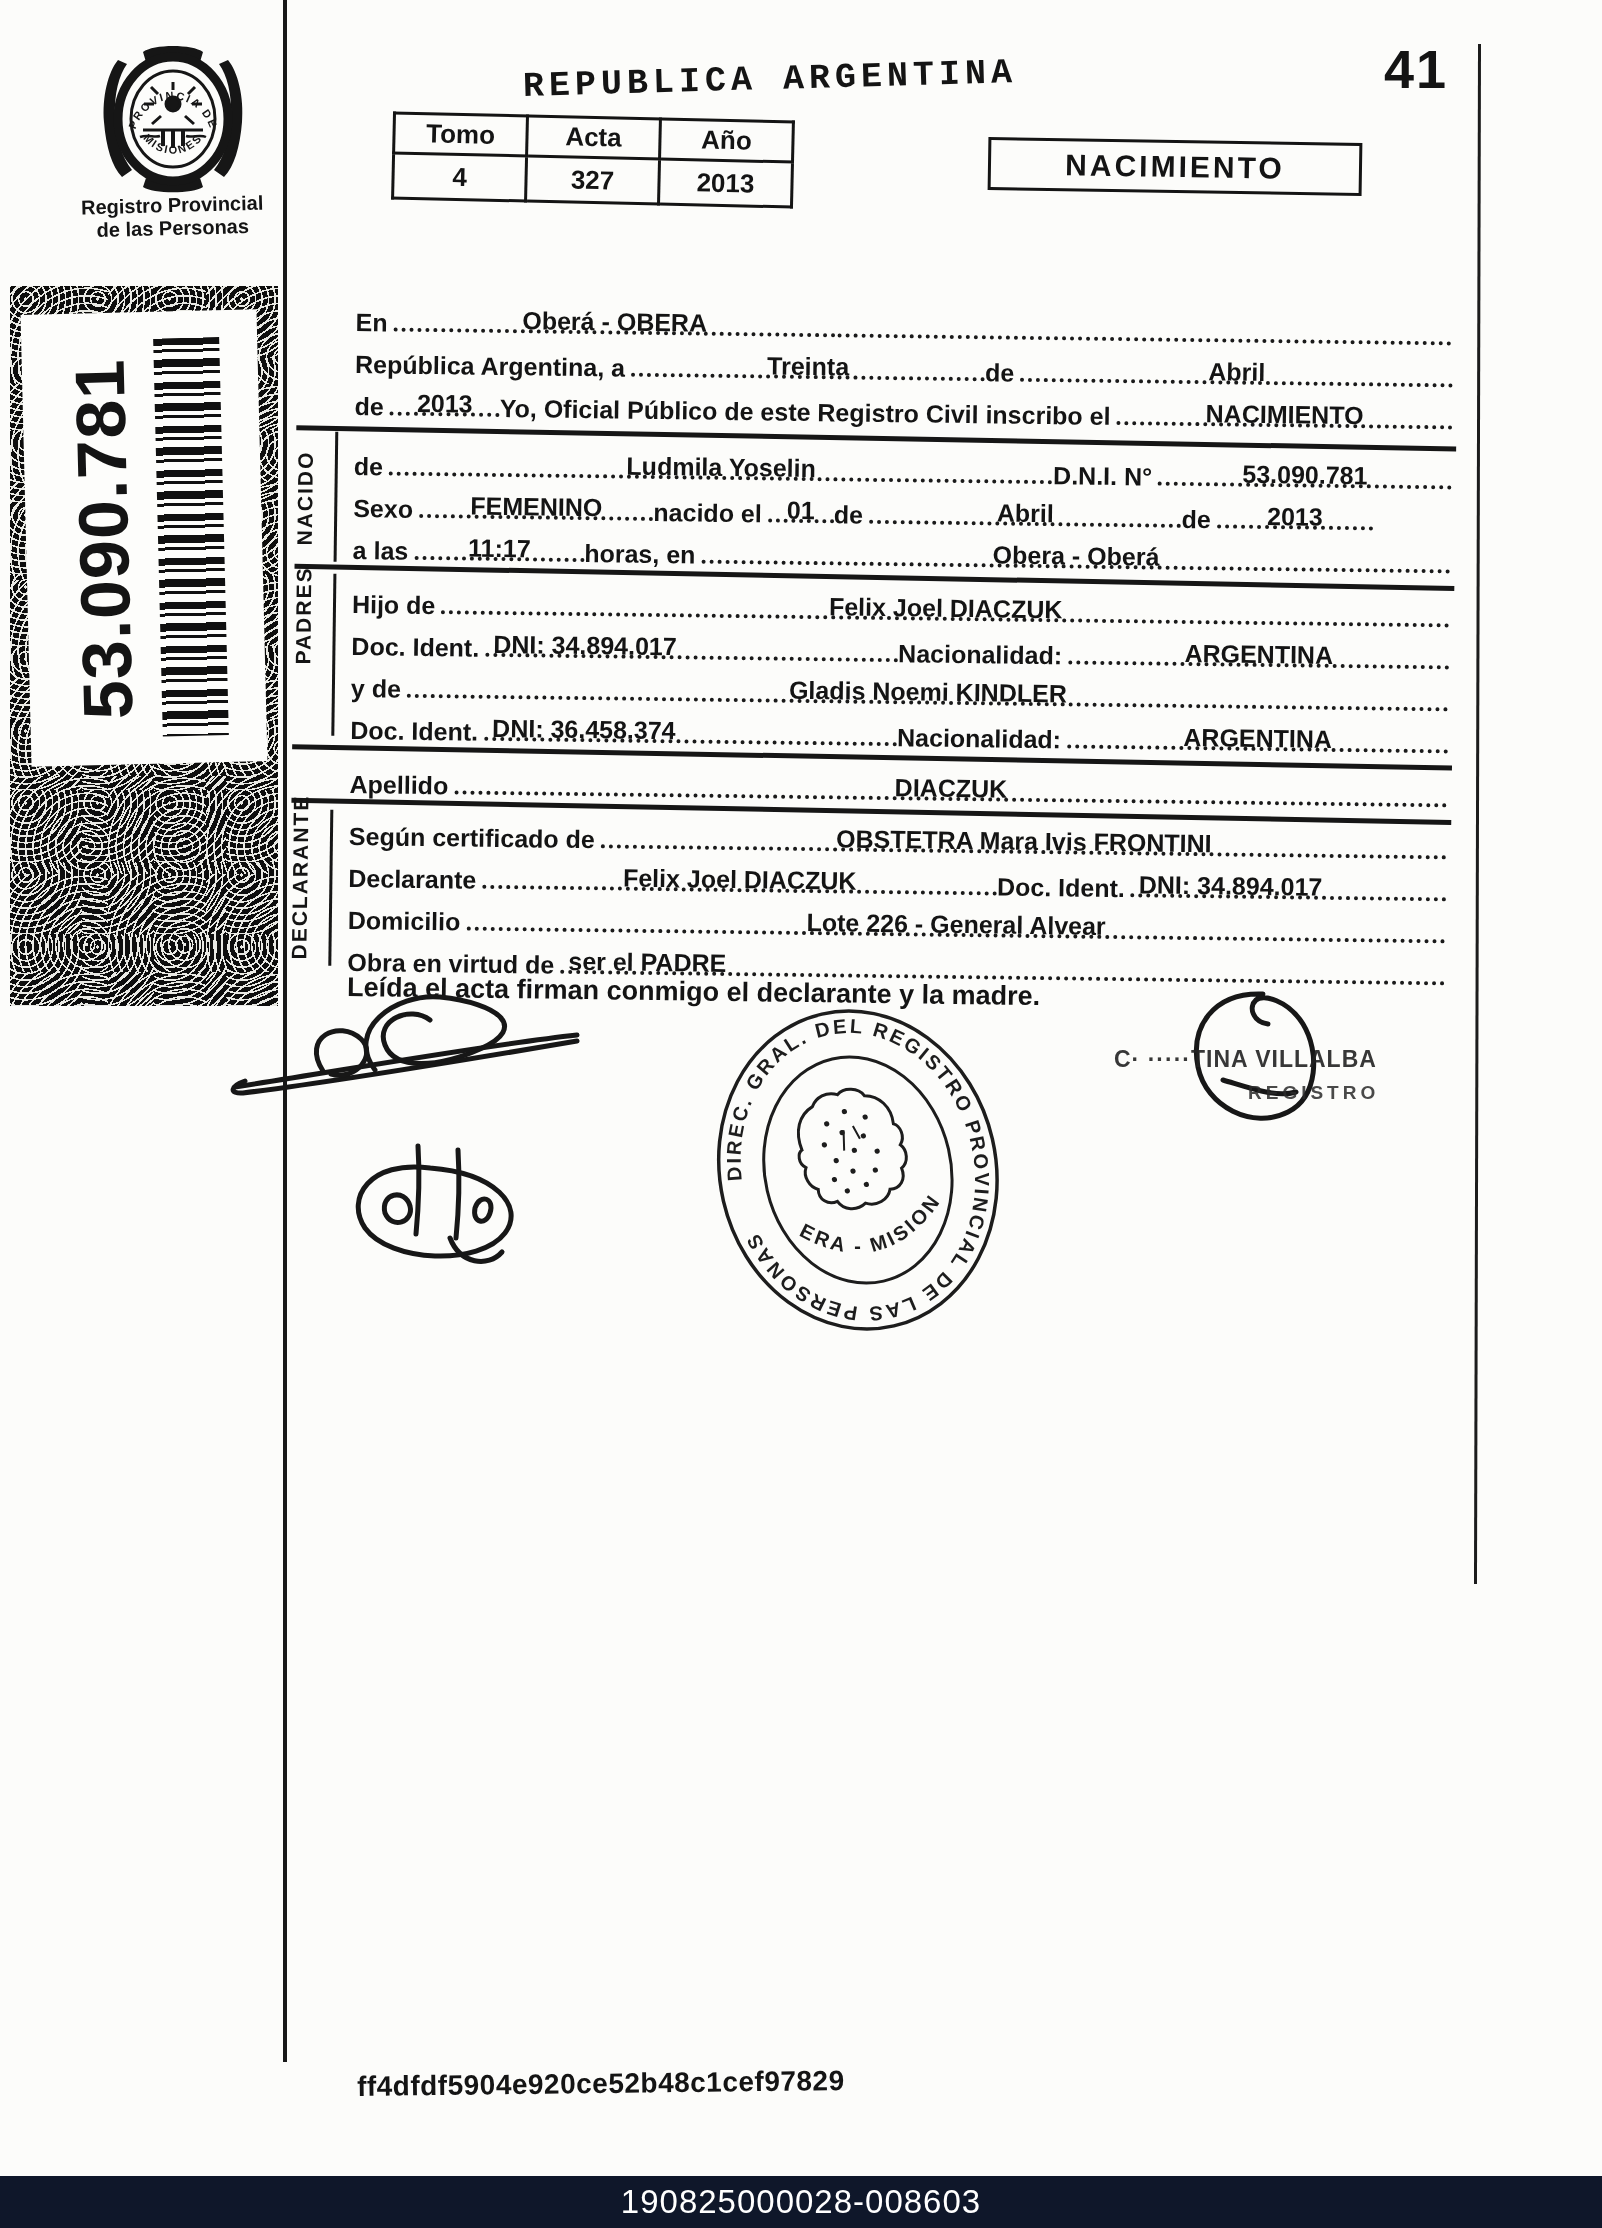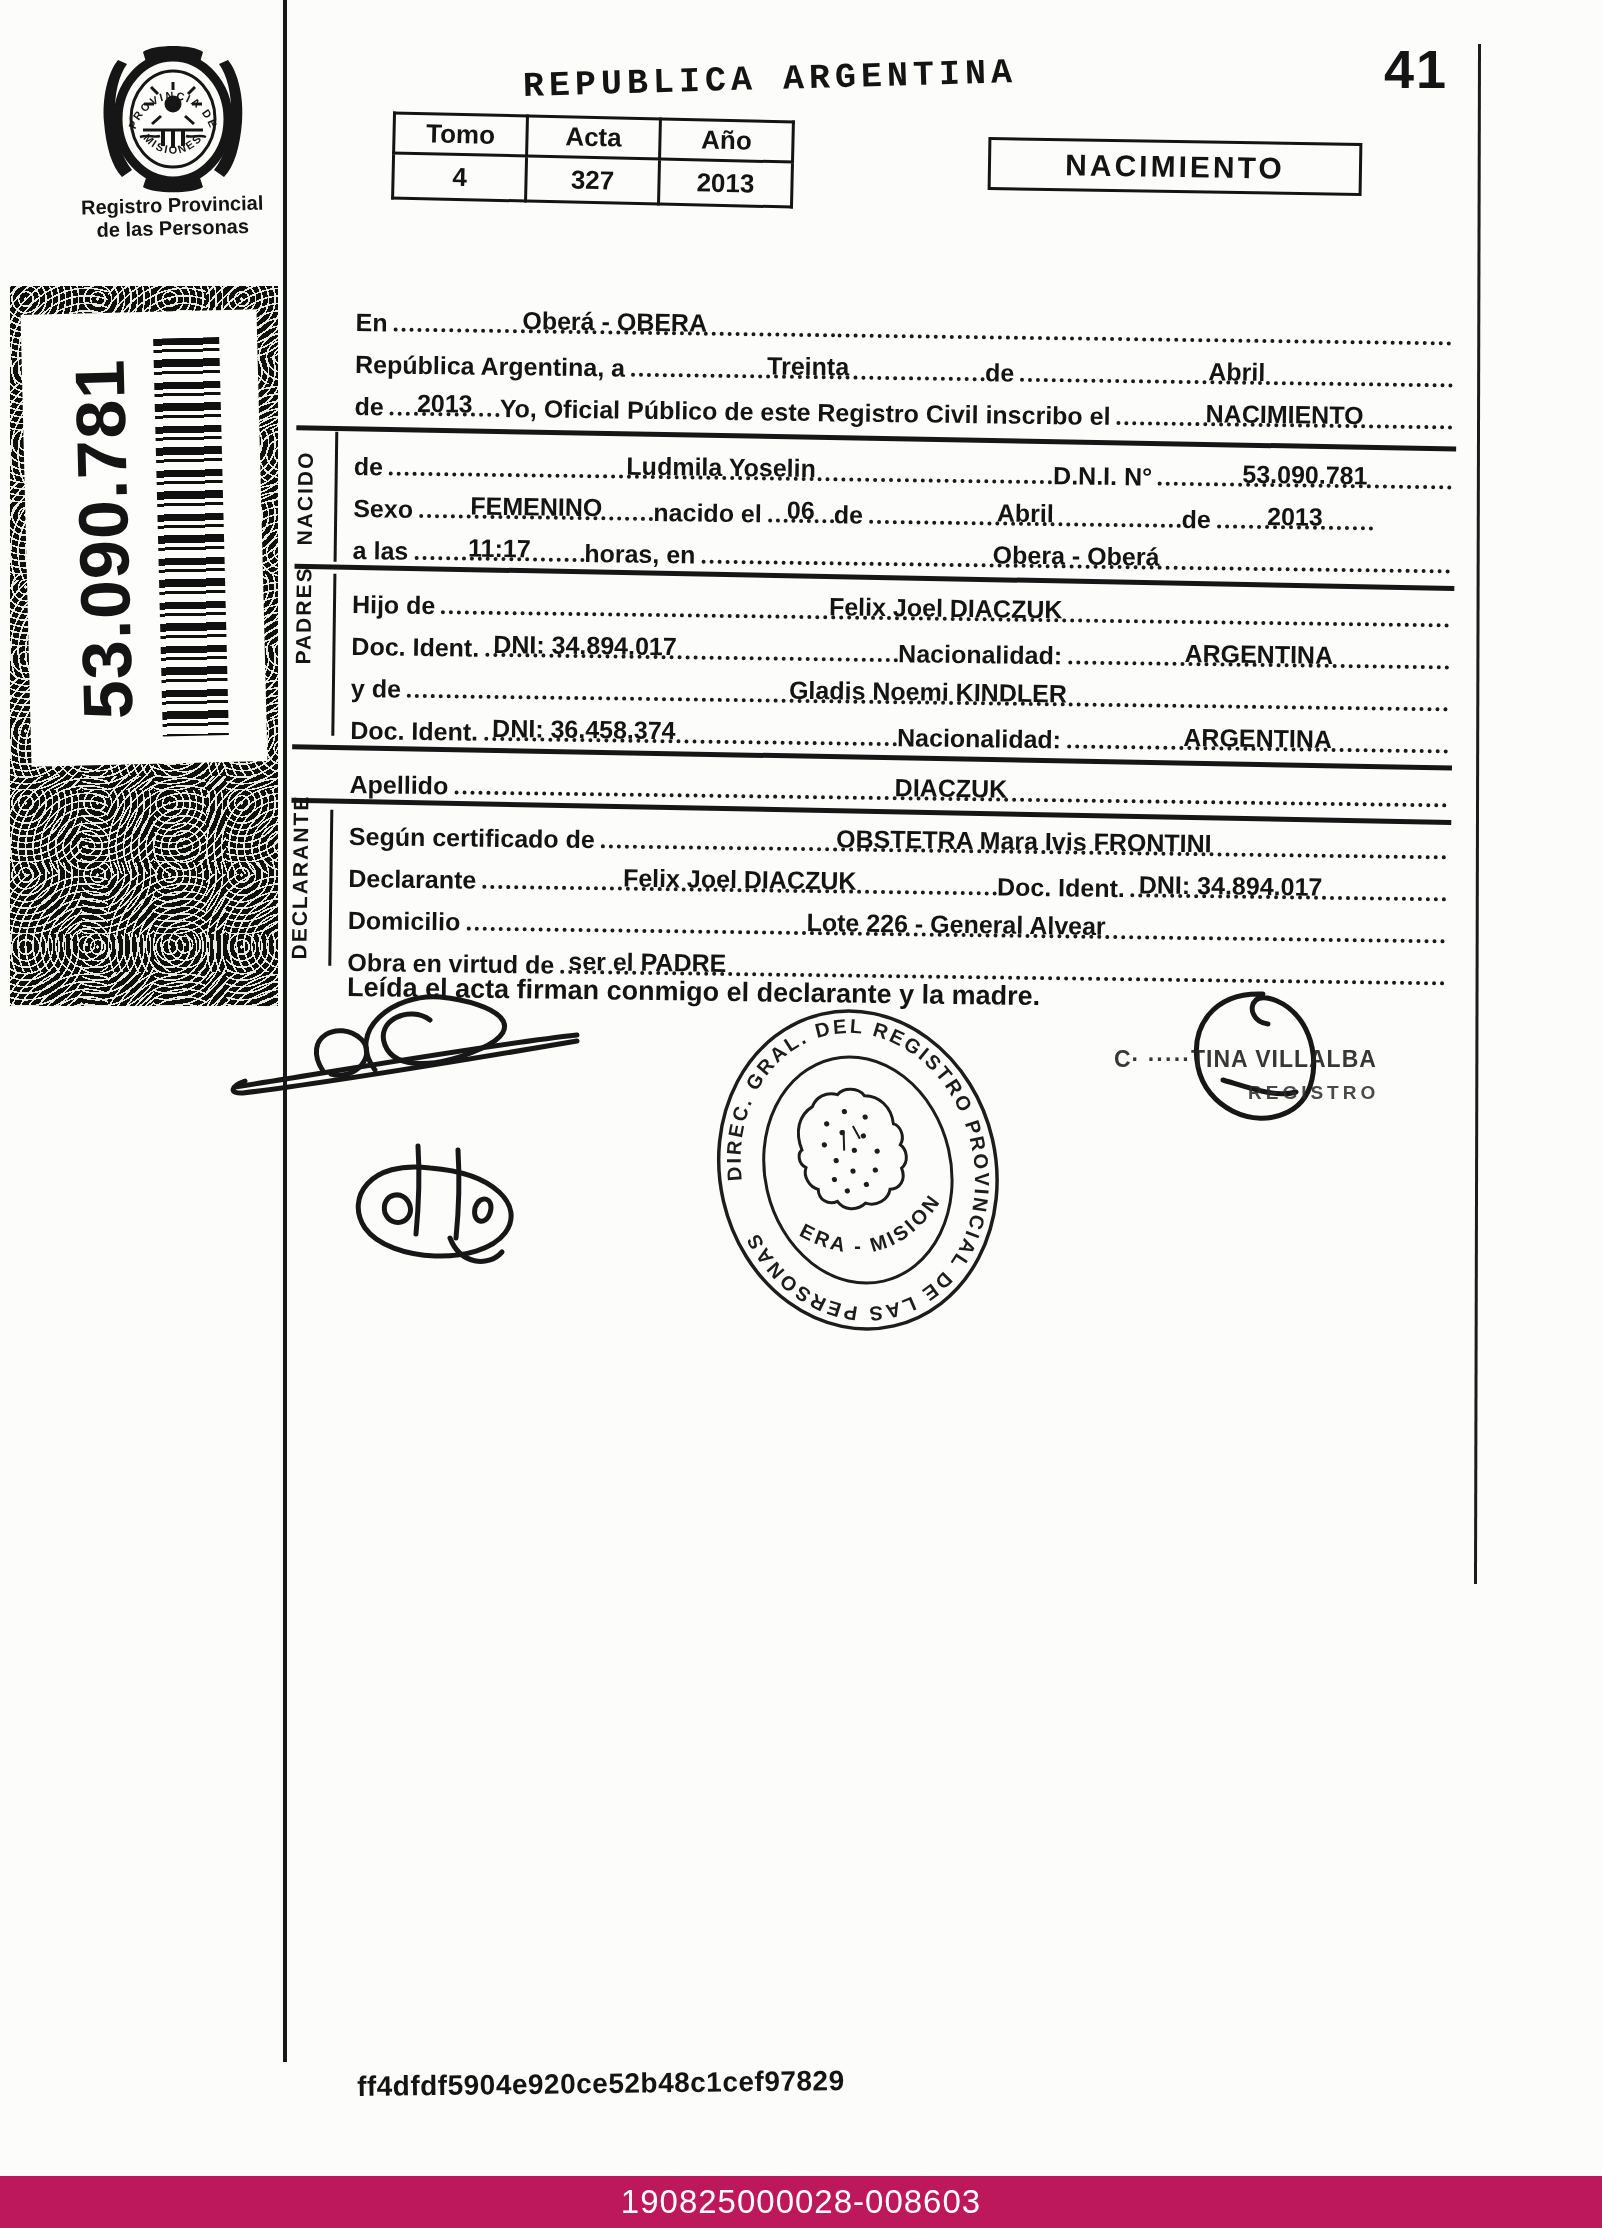--- a/index.html
+++ b/index.html
@@ -65,21 +65,21 @@
   .sig path{fill:none;stroke:#171717;stroke-width:5;stroke-linecap:round;stroke-linejoin:round;}
   .stamp{position:absolute;left:693px;top:978px;transform:rotate(-13deg);}
   .official-name{position:absolute;left:1114px;top:1046px;font-size:23px;font-weight:700;
                  letter-spacing:1px;color:#222;opacity:.9;}
   .official-title{position:absolute;left:1248px;top:1082px;font-size:19px;font-weight:700;
                   letter-spacing:4px;color:#2a2a2a;opacity:.85;}
 
   
   .hash{position:absolute;left:357px;top:2068px;font-size:28px;font-weight:700;letter-spacing:.5px;
         transform:rotate(-.7deg);}
-  .footbar{position:absolute;left:0;bottom:0;width:1602px;height:52px;background:#be185d;
+  .footbar{position:absolute;left:0;bottom:0;width:1602px;height:52px;background:#0f172a;
            display:flex;align-items:center;justify-content:center;}
   .footbar span{color:#fff;font-size:33px;letter-spacing:1px;}
 </style>
 </head>
 <body>
 
 <div class="page">
 
   <div class="vline-left"></div>
   <div class="vline-right"></div>
@@ -199,21 +199,21 @@
     </div>
 
     <div class="frow" style="top:486px">
       <span class="lbl">Sexo</span>
       <span class="fv" style="flex:.30">
         <span class="v">FEMENINO</span>
           <span class="dl"></span>
       </span>
       <span class="lbl">nacido el</span>
       <span class="fv" style="flex:0 0 66px">
-        <span class="v">06</span>
+        <span class="v">01</span>
           <span class="dl"></span>
       </span>
       <span class="lbl">de</span>
       <span class="fv" style="flex:.40">
         <span class="v">Abril</span>
           <span class="dl"></span>
       </span>
       <span class="lbl">de</span>
       <span class="fv" style="flex:.20">
         <span class="v">2013</span>

